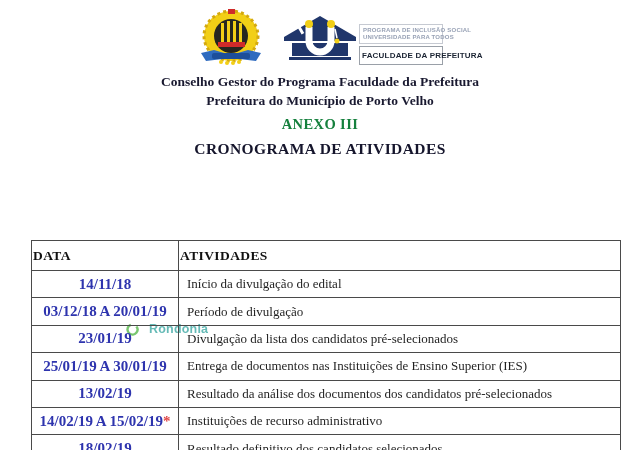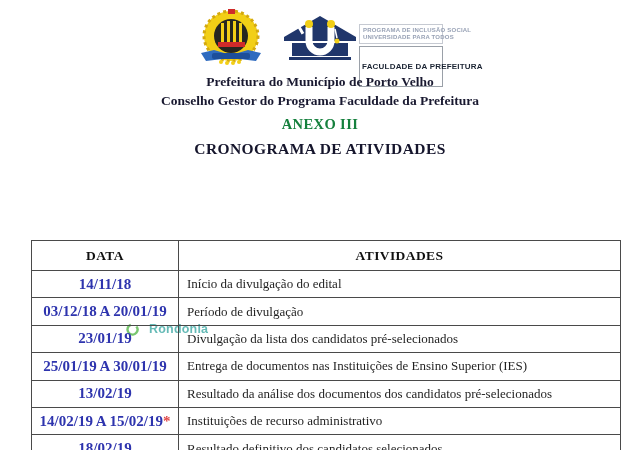--- a/index.html
+++ b/index.html
@@ -14,21 +14,21 @@
   .coat{position:absolute;left:198px;top:9px;}
   .ulogo{position:absolute;left:283px;top:13px;}
   .logo-textblock{position:absolute;left:359px;top:24px;width:84px;}
   .prog-box{
     border:1px solid #c6cad2;padding:2px 3px;
     font-family:"Liberation Sans","DejaVu Sans",sans-serif;
     font-size:6px;font-weight:bold;color:#97a1b5;line-height:7px;
     letter-spacing:.2px;white-space:nowrap;
   }
   .fac-box{
-    margin-top:2px;border:1px solid #9aa0a8;padding:15px 2px;
+    margin-top:2px;border:1px solid #9aa0a8;padding:4px 2px;
     font-family:"Liberation Sans","DejaVu Sans",sans-serif;
     font-size:8px;font-weight:bold;color:#1b2433;line-height:9px;
     letter-spacing:.2px;white-space:nowrap;text-align:center;
   }
   
   .org-lines{position:absolute;left:0;top:72px;width:640px;text-align:center;}
   .org-line{font-size:13.5px;font-weight:bold;color:#191930;line-height:19px;}
   .title1{position:absolute;left:0;top:116px;width:640px;text-align:center;
           font-size:14.5px;font-weight:bold;color:#15803d;letter-spacing:.4px;}
   .title2{position:absolute;left:0;top:140px;width:640px;text-align:center;
@@ -41,21 +41,21 @@
     font-size:12.5px;font-weight:bold;color:#3fa9a5;letter-spacing:.2px;
   }
   
   .sched{
     position:absolute;left:31px;top:240px;width:590px;z-index:1;
     border-collapse:collapse;table-layout:fixed;background:transparent;
   }
   .sched th,.sched td{border:1px solid #4a4a4a;background:transparent;}
   .sched th{
     height:27px;font-size:13.5px;font-weight:bold;color:#111;
-    text-align:center;letter-spacing:.4px;
+    text-align:left;letter-spacing:.4px;
   }
   .sched td{height:24.4px;font-size:13px;}
   .col-date{width:147px;}
   td.date-cell{text-align:center;font-weight:bold;color:#2e34ae;font-size:15px;}
   td.act-cell{padding-left:8px;color:#1f1f1f;}
   .note{color:#e04545;font-weight:bold;}
   .sched{border:1.5px solid #3d3d3d;}
 </style>
 </head>
 <body>
@@ -95,22 +95,22 @@
   <div class="logo-textblock">
     <div class="prog-box">
       <div>PROGRAMA DE INCLUSÃO SOCIAL</div>
       <div>UNIVERSIDADE PARA TODOS</div>
     </div>
     <div class="fac-box">FACULDADE DA PREFEITURA</div>
   </div>
 </div>
 
 <div class="org-lines">
+  <div class="org-line">Conselho Gestor do Programa Faculdade da Prefeitura</div>
   <div class="org-line">Prefeitura do Município de Porto Velho</div>
-  <div class="org-line">Conselho Gestor do Programa Faculdade da Prefeitura</div>
 </div>
 
 <div class="title1">ANEXO III</div>
 <div class="title2">CRONOGRAMA DE ATIVIDADES</div>
 
 <div class="watermark">
   <svg width="13" height="13" viewBox="0 0 13 13">
     <circle cx="6.5" cy="6.5" r="5" fill="none" stroke="#58b84c" stroke-width="2.4" stroke-dasharray="18 6" transform="rotate(40 6.5 6.5)"></circle>
   </svg>
   <span>Rondonia</span>

